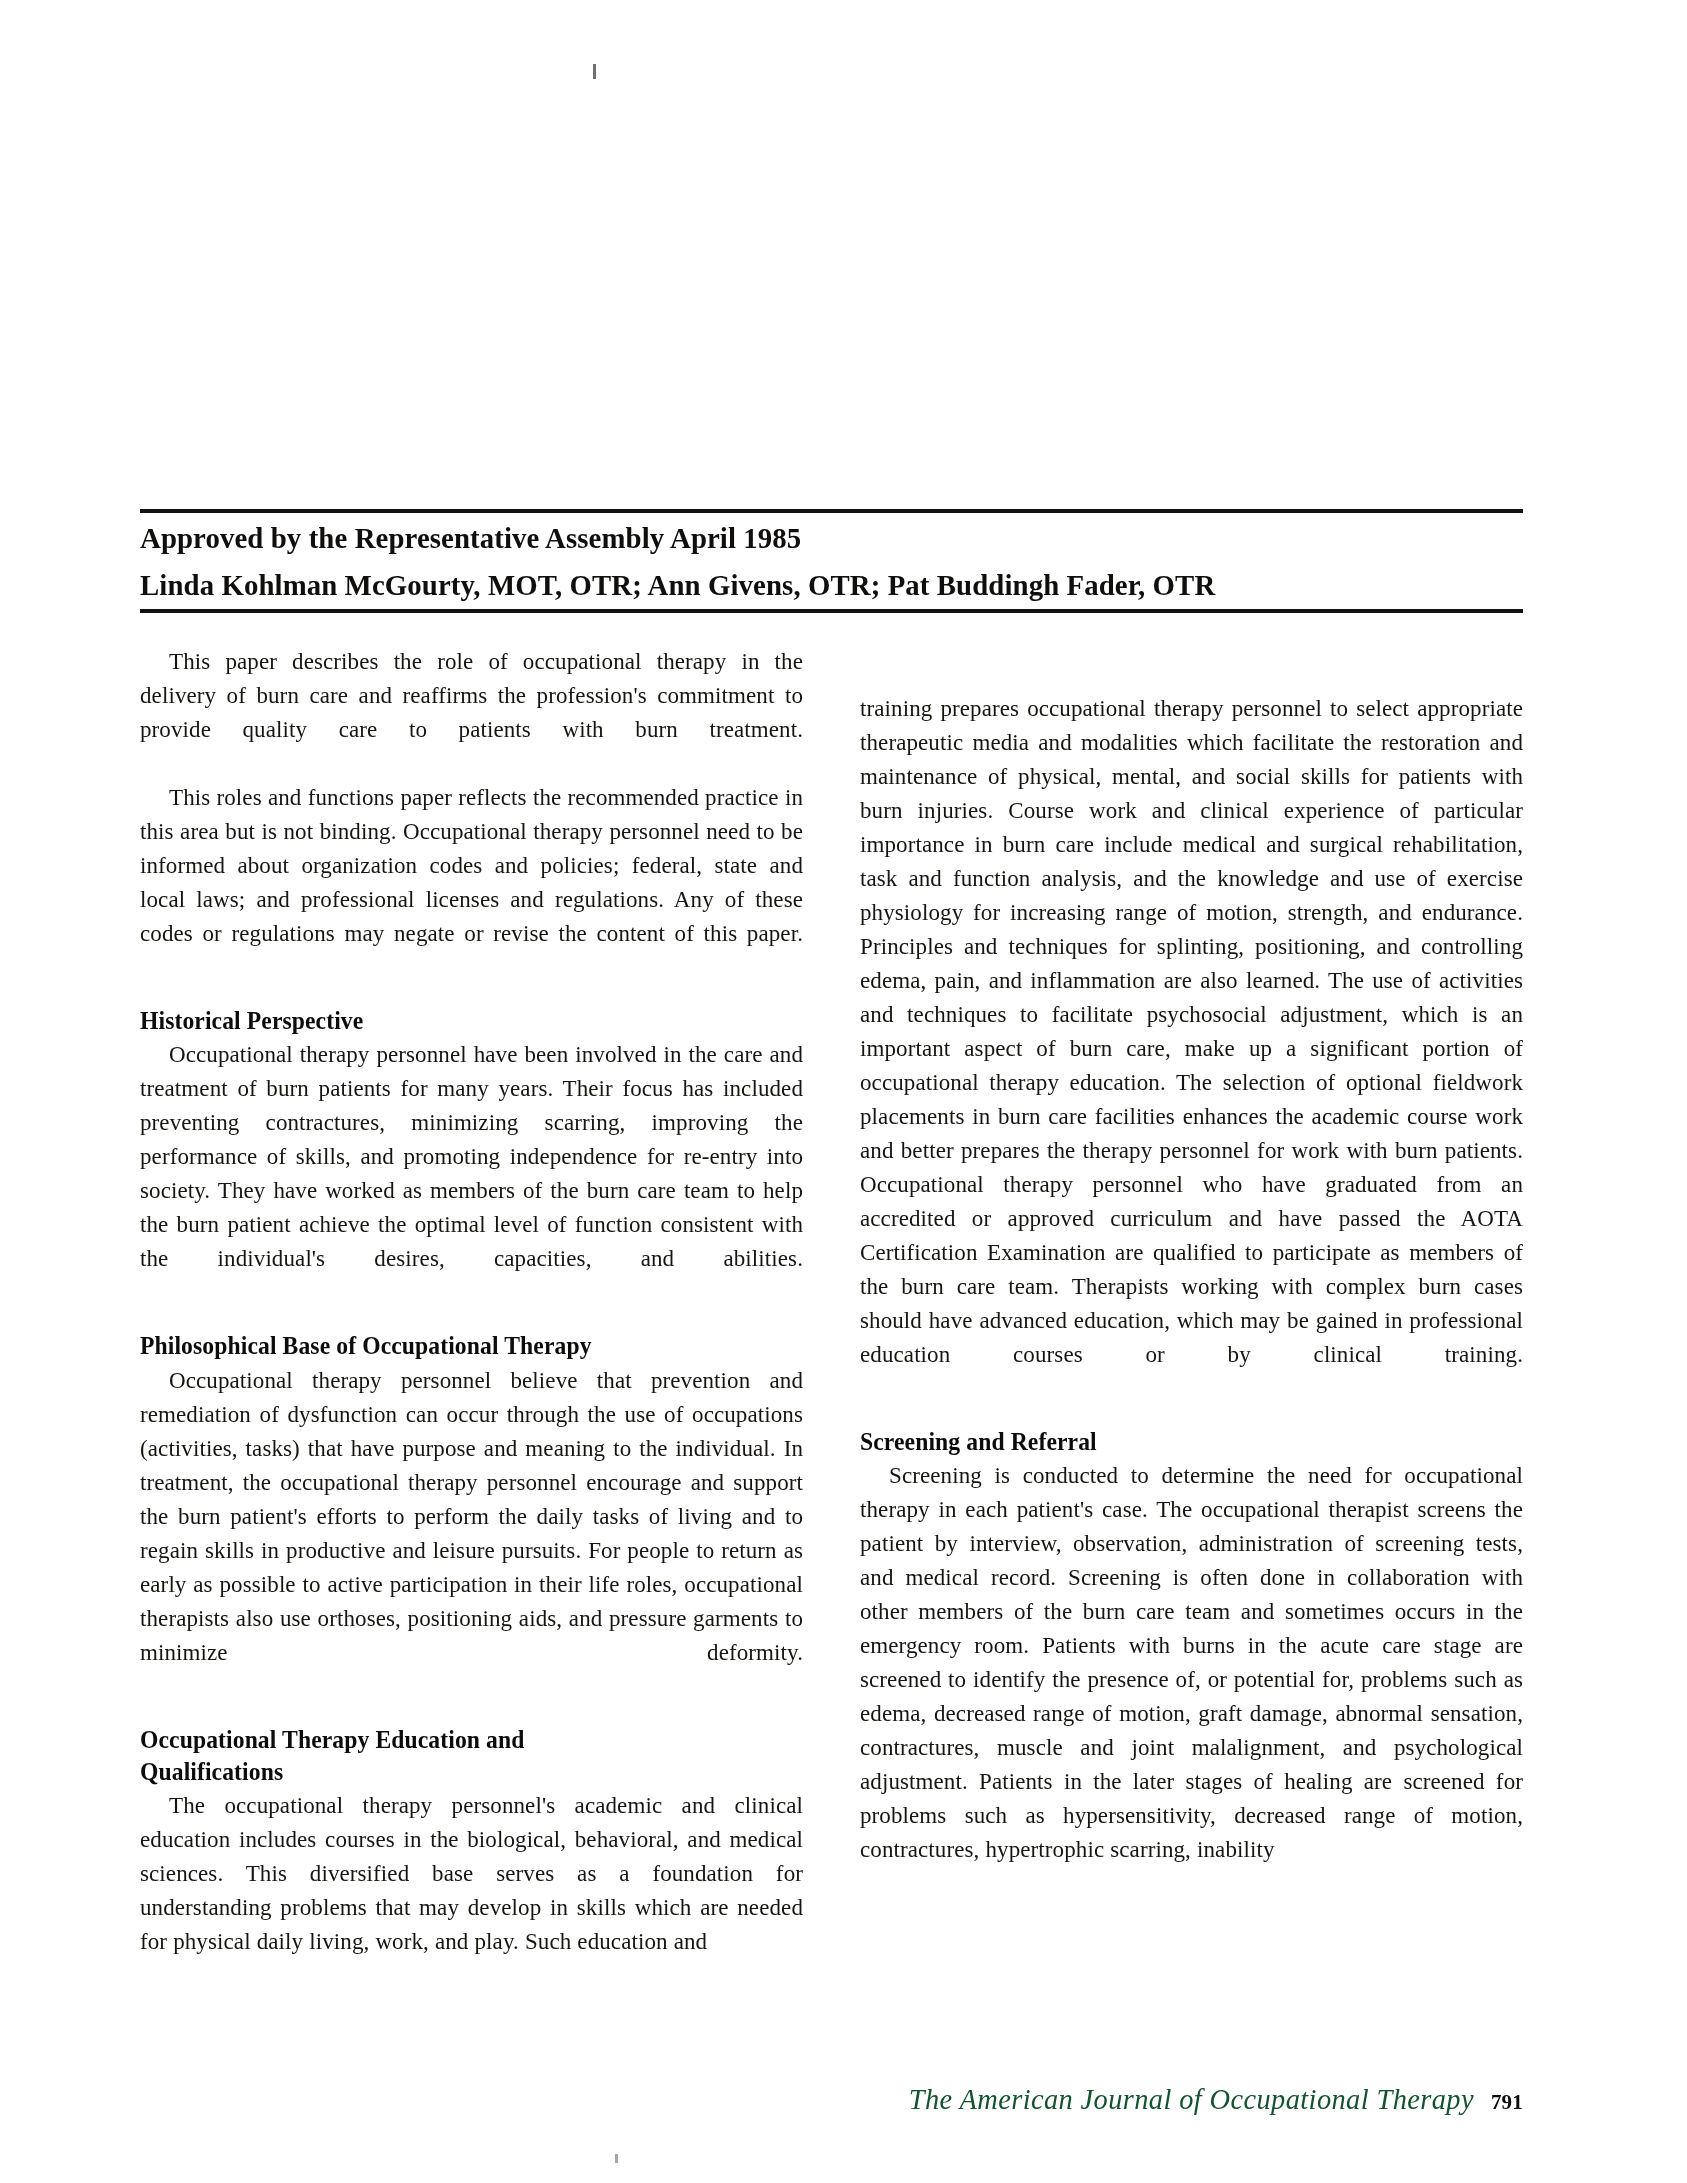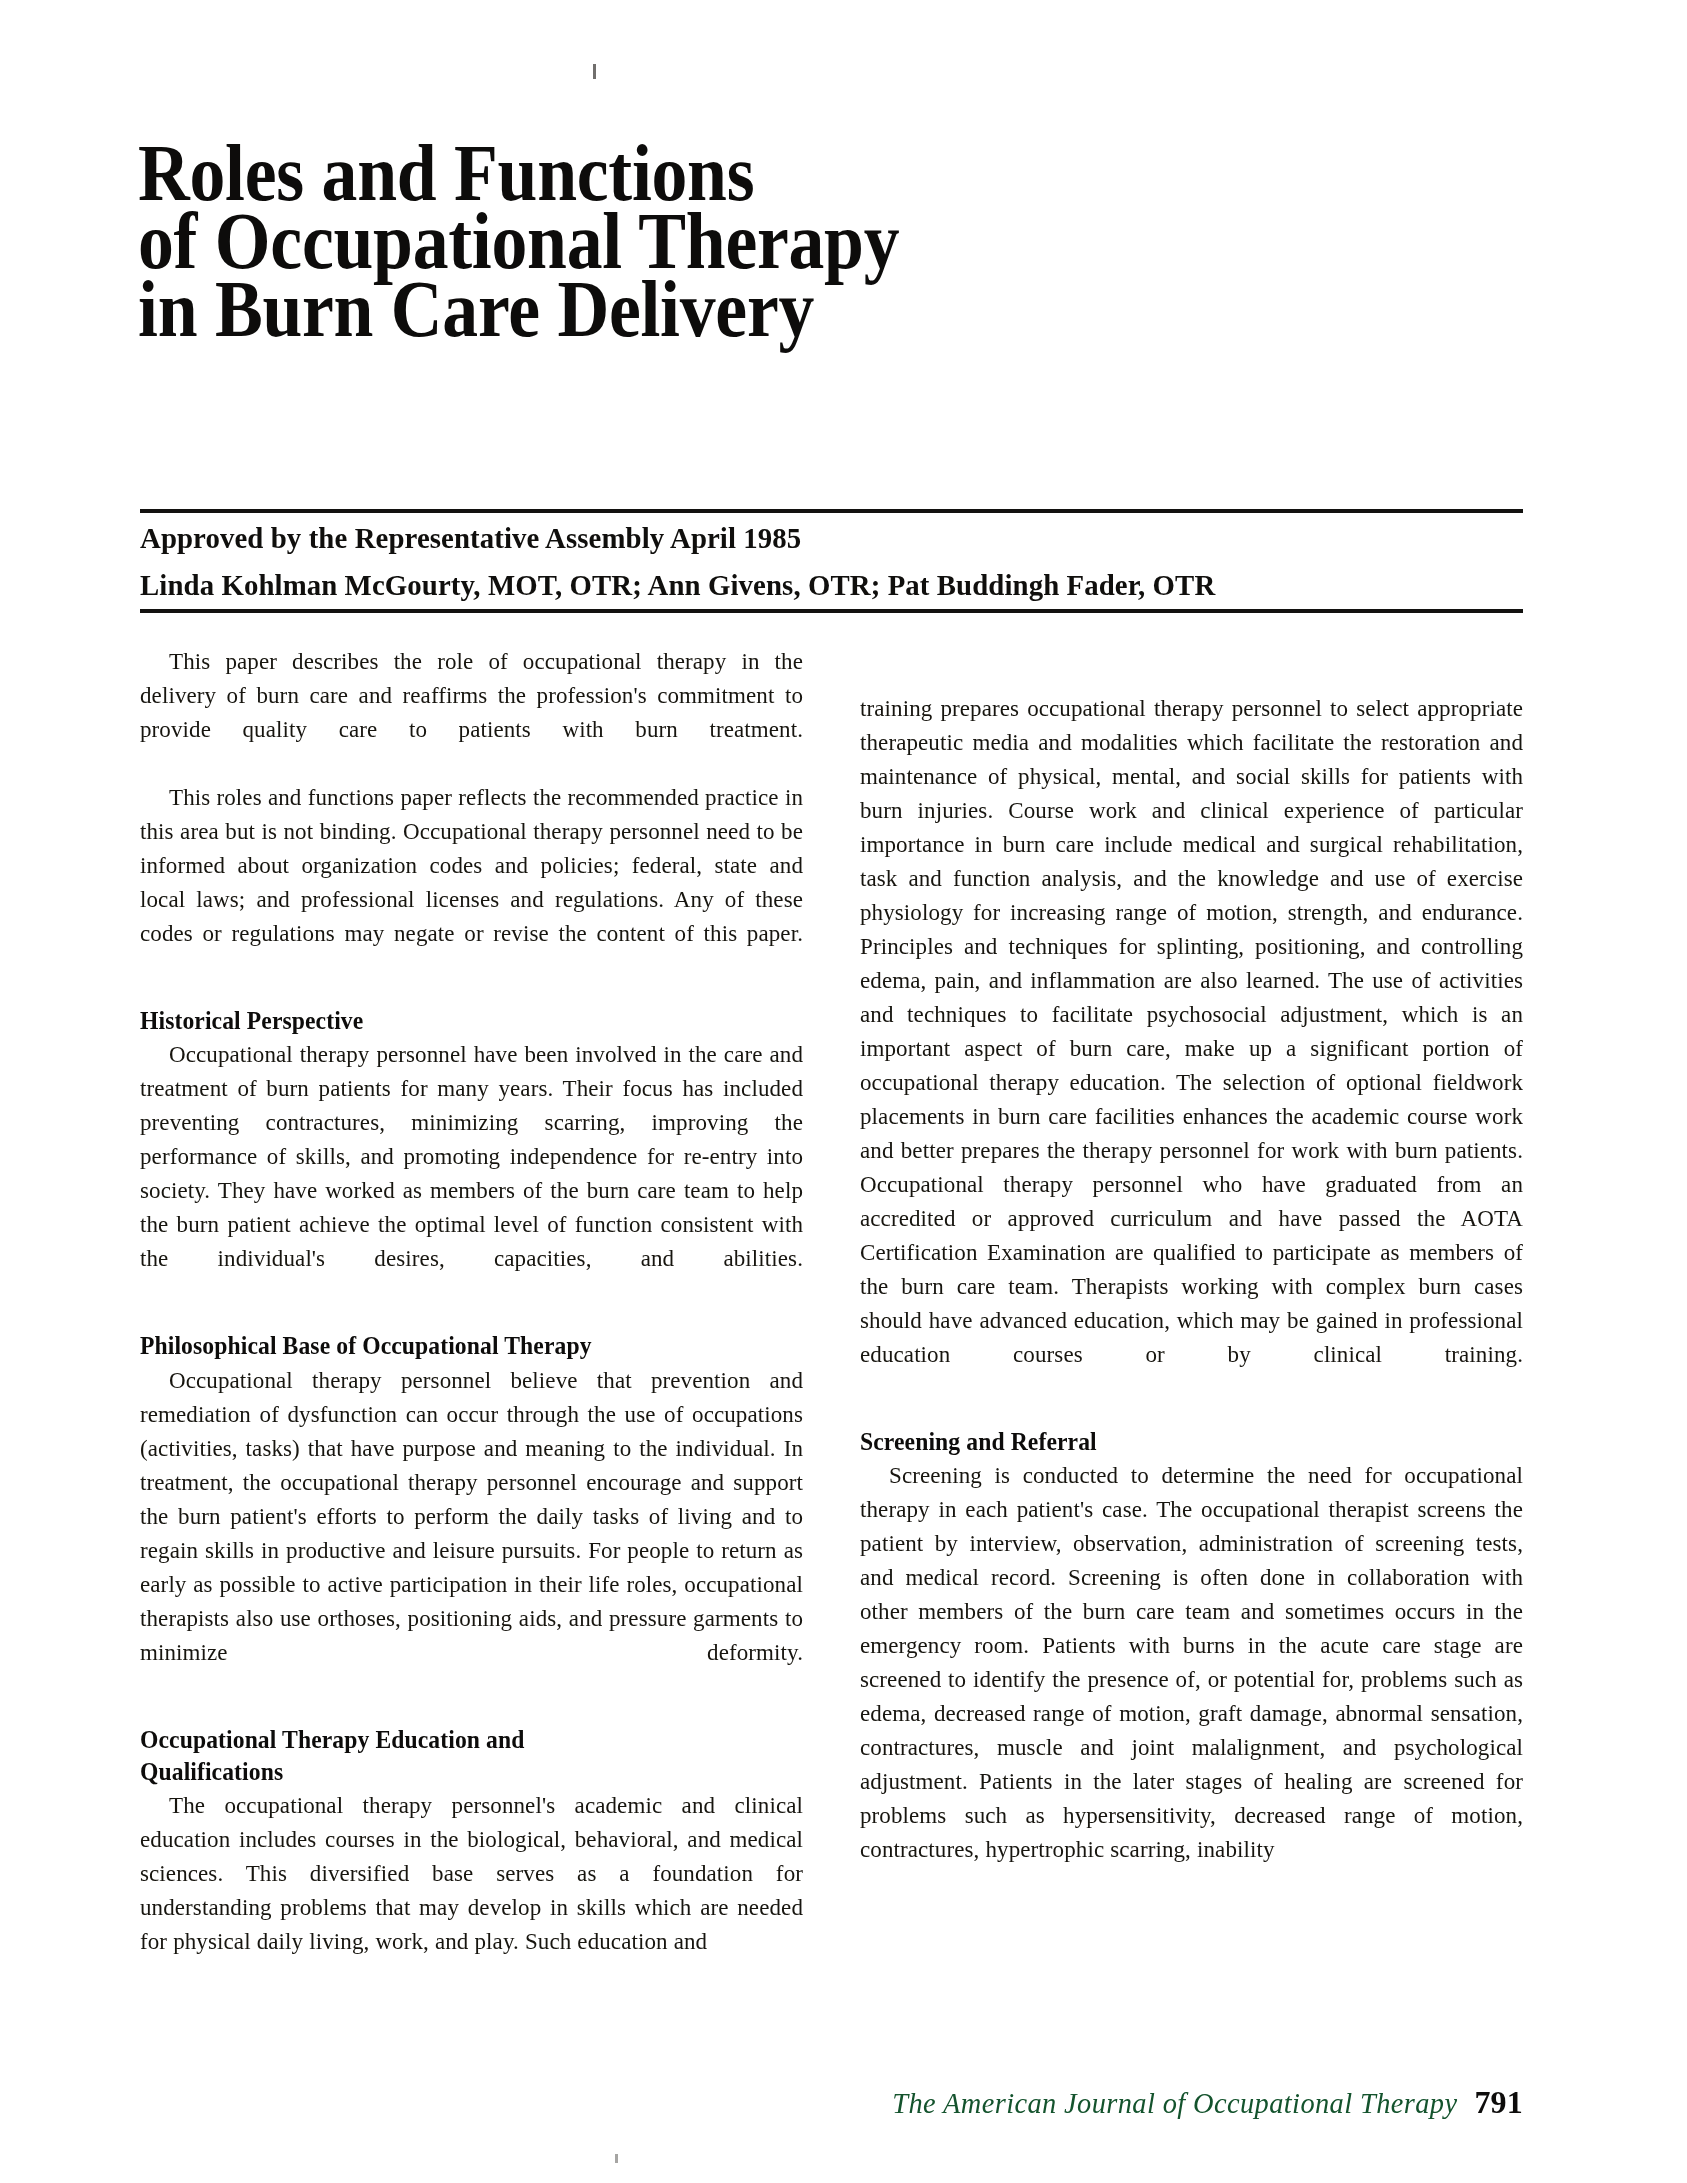--- a/index.html
+++ b/index.html
@@ -138,41 +138,34 @@
     white-space: nowrap;
   }
   .footer-journal {
     font-style: italic;
     font-size: 28.4px;
     letter-spacing: 0.4px;
     color: #14532d;
   }
   .footer-page {
     font-weight: 700;
-    font-size: 32px;
+    font-size: 21px;
     margin-left: 17px;
     letter-spacing: 0.2px;
     color: #0d0c0b;
   }
 </style>
 </head>
 <body>
 
 <div id="page">
 
   <div class="speck speck-a"></div>
   <div class="speck speck-b"></div>
 
-  <div class="title-block">
-    <h1 class="doc-title">
-      <span class="tline">Roles and Functions</span>
-      <span class="tline">of Occupational Therapy</span>
-      <span class="tline">in Burn Care Delivery</span>
-    </h1>
-  </div>
 
   <div class="rule rule-top"></div>
 
   <div class="byline-block">
     <div class="byline-line byline-approved">Approved by the Representative Assembly April 1985</div>
     <div class="byline-line">Linda Kohlman McGourty, MOT, OTR; Ann Givens, OTR; Pat Buddingh Fader, OTR</div>
   </div>
 
   <div class="rule rule-bottom"></div>
 

